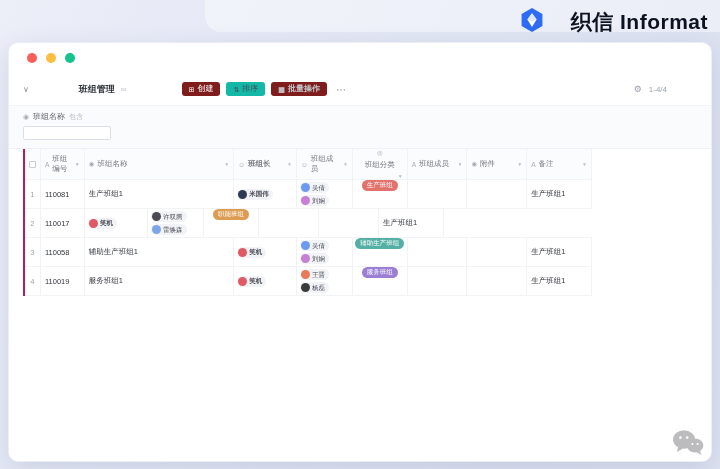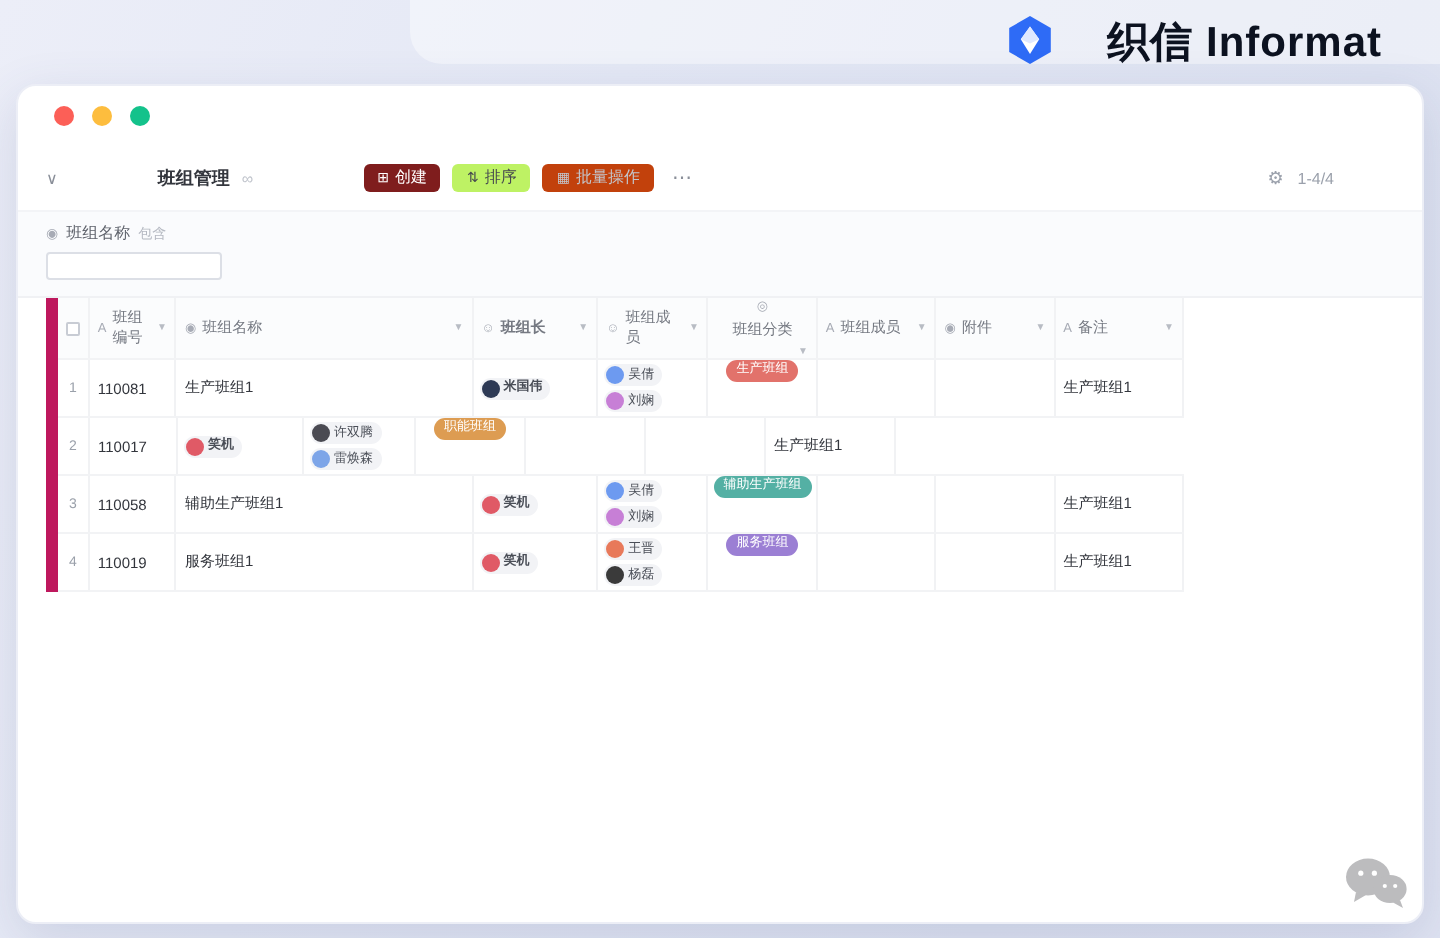--- a/index.html
+++ b/index.html
@@ -7,54 +7,54 @@
   body {
     font-family: "Liberation Sans", sans-serif;
     background: linear-gradient(115deg,#eceef8 0%,#e4e8f5 35%,#dde2f1 75%,#dfe3f2 100%);
     position: relative;
   }
   .bg-shape {
     position:absolute; left:205px; top:-46px; width:600px; height:78px;
     background:rgba(255,255,255,.42); border-radius:16px;
   }
   
-  .brand { position:absolute; top:7px; right:29px; display:flex; gap:26px; }
+  .brand { position:absolute; top:7px; right:12px; display:flex; align-items:center; gap:26px; }
   .brand-text { font-size:21px; font-weight:bold; color:#0c1220; letter-spacing:.5px; }
   
   .window {
     position:absolute; left:8px; top:42px; width:704px; height:420px;
     background:#ffffff; border-radius:10px; border:1px solid #eceef6;
     box-shadow:0 8px 26px rgba(70,80,130,.16);
     overflow:hidden;
   }
   .titlebar { height:30px; display:flex; align-items:center; gap:9px; padding-left:18px; }
   .dot { width:10px; height:10px; border-radius:50%; }
   
   .toolbar { margin:6px 14px 0; height:20px; display:flex; align-items:center; gap:6px; }
   .chevron { font-size:8px; color:#8a8f99; cursor:pointer; }
   .view-title { font-size:9px; font-weight:bold; color:#33363d;padding-left:44px; }
   .share { font-size:8px; color:#c0c4cc; margin-right:5px; }
   .btn { display:inline-flex; align-items:center; gap:3px; font-size:8px; padding:3px 7px; border-radius:3px; line-height:1; cursor:pointer; }
   .btn-dark { background:#7f1d1d; color:#fff;margin-left:44px; }
-  .btn-light { background:#bef264; color:#46494f; }
-  .btn-disabled { background:#c2410c; color:#c3c6cd; }
+  .btn-light { background:#14b8a6; color:#46494f; }
+  .btn-disabled { background:#7f1d1d; color:#c3c6cd;font-weight:bold; }
   .btn .bicon { font-size:7px; }
   .more { color:#8a8f99; font-size:10px; margin-left:3px; letter-spacing:1px; cursor:pointer; }
   .toolbar-right { margin-left:auto; display:flex; align-items:center; gap:7px; padding-right:30px; color:#9aa0ab; }
   .gear { font-size:9px; cursor:pointer; }
   .pagination { font-size:8px; color:#9aa0ab; }
   
   .filterbar { margin-top:6px; background:#fafbfd; border-top:1px solid #f3f4f7; border-bottom:1px solid #f0f1f4; padding:5px 14px 8px; }
   .filter-label-row { display:flex; align-items:center; gap:4px; }
   .f-icon { font-size:7px; color:#a7abb5; }
   .f-label { font-size:8px; color:#5e626b; }
   .f-op { font-size:7px; color:#b5b9c2; }
   .f-input { margin-top:4px; width:88px; height:14px; border:1px solid #dcdfe6; border-radius:2px; background:#fff; font-size:8px; padding:0 4px; display:block; outline:none; font-family:"Liberation Sans",sans-serif; }
   
-  .table { margin:0 14px; width:569px; border-left:6px solid #be185d; }
+  .table { margin:0 14px; width:569px; border-left:2px solid #be185d; }
   .trow { display:flex; border-bottom:1px solid #f2f3f5; min-height:15px; align-items:stretch; background:#fff; }
   .header-row { background:#fbfcfd; min-height:16px; }
   .cell { border-right:1px solid #f1f2f4; display:flex; align-items:center; padding:0 4px; overflow:hidden; }
   .header-cell { color:#757982; font-size:7.5px; gap:3px; }
   .h-icon { font-size:6.5px; color:#a7abb5; }
   .caret { margin-left:auto; font-size:5px; color:#b8bcc4; }
   .col-sel { width:16px; justify-content:center; padding:0 2px; }
   .c1 { width:44px; } .c2 { width:150px; } .c3 { width:63px;font-weight:bold; } .c4 { width:56px; }
   .c5 { width:55px;flex-direction:column; } .c6 { width:60px; } .c7 { width:60px; } .c8 { width:65px; }
   .checkbox { width:7px; height:7px; border:1px solid #c8ccd4; border-radius:1px; background:#fff; cursor:pointer; }

